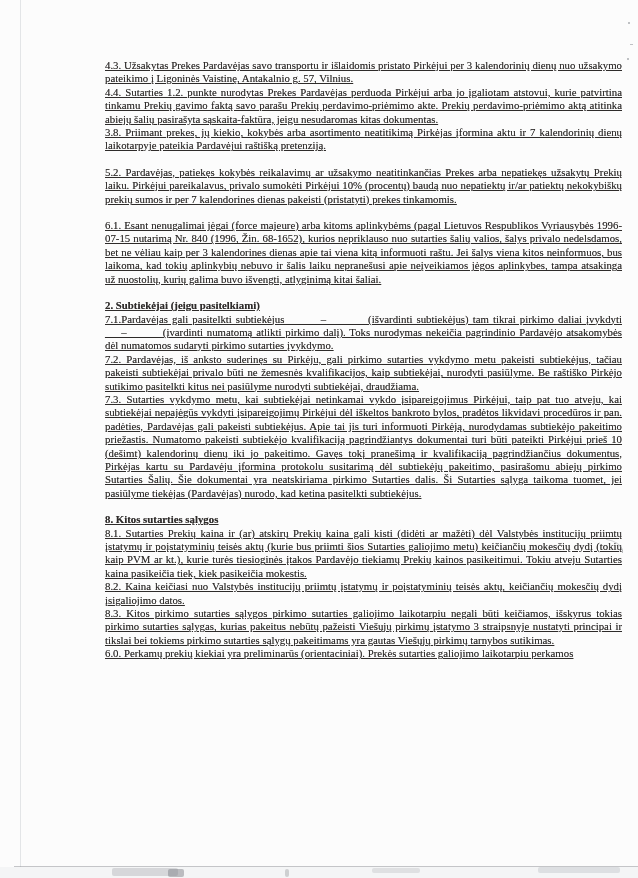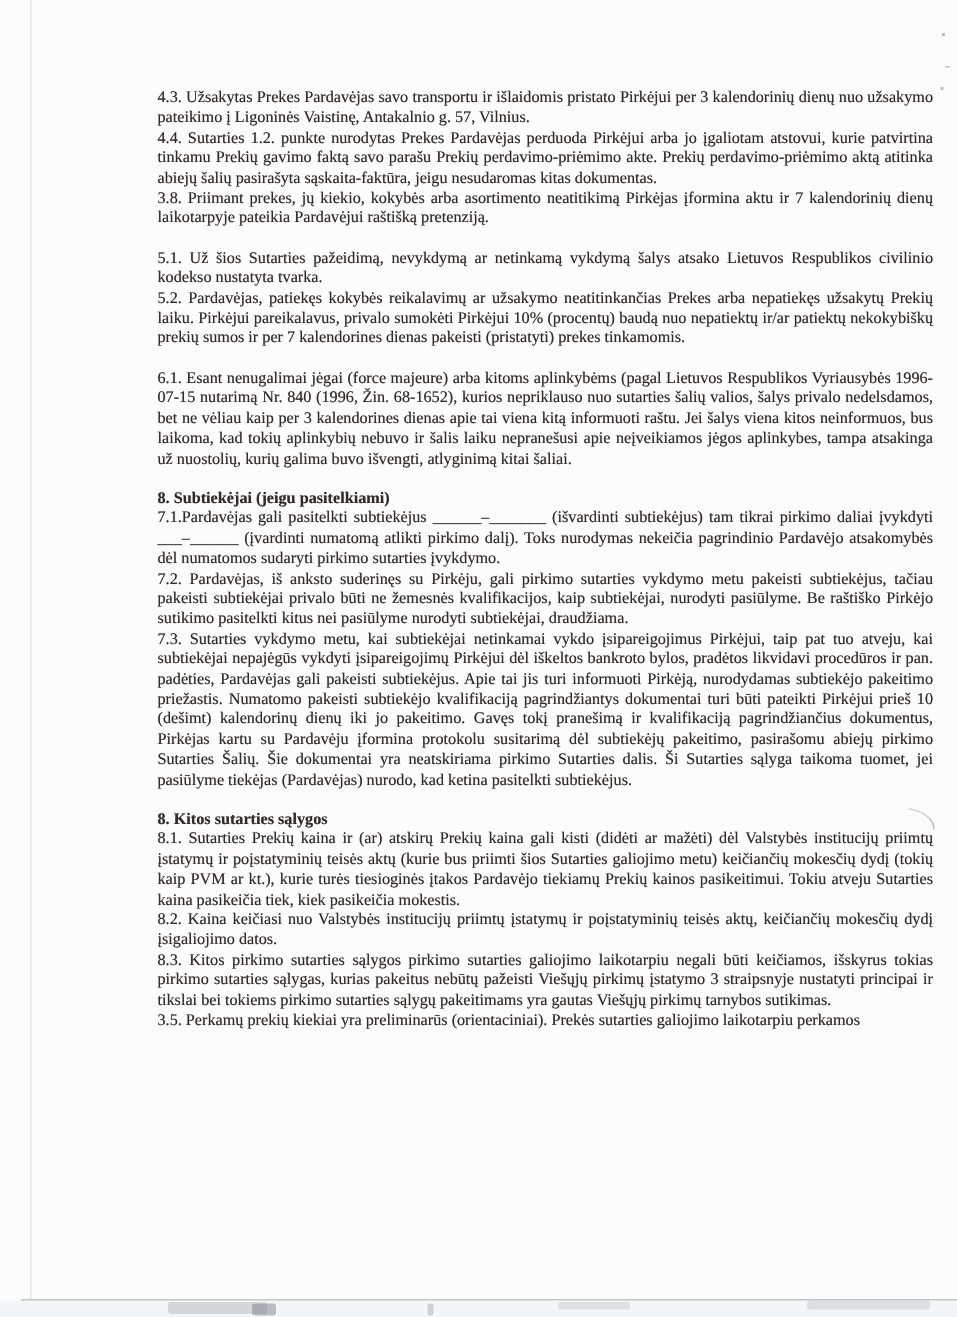--- a/index.html
+++ b/index.html
@@ -19,21 +19,21 @@
     position: absolute;
     left: 105px;
     top: 59px;
     width: 517px;
     color: #2e2b2a;
     font-size: 10.8px;
     line-height: 13.4px;
     text-align: justify;
     text-shadow: 0 0 0.45px rgba(46,43,42,0.55);
   }
-  .content section { margin: 0 0 13px 0; }
+  .content section { margin: 0 0 13px 0; text-decoration: underline; }
   .content section:last-child { margin-bottom: 0; }
   .content h2 {
     font-size: 10.8px;
     line-height: 13.4px;
     margin: 0;
     font-weight: bold;
   }
   .content p { margin: 0; }
 
   
@@ -74,41 +74,40 @@
 
   <div class="content">
 
     <section>
       <p>4.3. Užsakytas Prekes Pardavėjas savo transportu ir išlaidomis pristato Pirkėjui per 3 kalendorinių dienų nuo užsakymo pateikimo į Ligoninės Vaistinę, Antakalnio g. 57, Vilnius.</p>
       <p>4.4. Sutarties 1.2. punkte nurodytas Prekes Pardavėjas perduoda Pirkėjui arba jo įgaliotam atstovui, kurie patvirtina tinkamu Prekių gavimo faktą savo parašu Prekių perdavimo-priėmimo akte. Prekių perdavimo-priėmimo aktą atitinka abiejų šalių pasirašyta sąskaita-faktūra, jeigu nesudaromas kitas dokumentas.</p>
       <p>3.8. Priimant prekes, jų kiekio, kokybės arba asortimento neatitikimą Pirkėjas įformina aktu ir 7 kalendorinių dienų laikotarpyje pateikia Pardavėjui raštišką pretenziją.</p>
     </section>
 
     <section>
-      <p>5.1. Už šios Sutarties pažeidimą, nevykdymą ar netinkamą vykdymą šalys atsako Lietuvos Respublikos civilinio kodekso nustatyta tvarka.</p>
       <p>5.2. Pardavėjas, patiekęs kokybės reikalavimų ar užsakymo neatitinkančias Prekes arba nepatiekęs užsakytų Prekių laiku. Pirkėjui pareikalavus, privalo sumokėti Pirkėjui 10% (procentų) baudą nuo nepatiektų ir/ar patiektų nekokybiškų prekių sumos ir per 7 kalendorines dienas pakeisti (pristatyti) prekes tinkamomis.</p>
     </section>
 
     <section>
       <p>6.1. Esant nenugalimai jėgai (force majeure) arba kitoms aplinkybėms (pagal Lietuvos Respublikos Vyriausybės 1996-07-15 nutarimą Nr. 840 (1996, Žin. 68-1652), kurios nepriklauso nuo sutarties šalių valios, šalys privalo nedelsdamos, bet ne vėliau kaip per 3 kalendorines dienas apie tai viena kitą informuoti raštu. Jei šalys viena kitos neinformuos, bus laikoma, kad tokių aplinkybių nebuvo ir šalis laiku nepranešusi apie neįveikiamos jėgos aplinkybes, tampa atsakinga už nuostolių, kurių galima buvo išvengti, atlyginimą kitai šaliai.</p>
     </section>
 
     <section>
-      <h2>8. Subtiekėjai (jeigu pasitelkiami)</h2>
+      <h2>2. Subtiekėjai (jeigu pasitelkiami)</h2>
       <p>7.1.Pardavėjas gali pasitelkti subtiekėjus ______–_______ (išvardinti subtiekėjus) tam tikrai pirkimo daliai įvykdyti ___–______ (įvardinti numatomą atlikti pirkimo dalį). Toks nurodymas nekeičia pagrindinio Pardavėjo atsakomybės dėl numatomos sudaryti pirkimo sutarties įvykdymo.</p>
       <p>7.2. Pardavėjas, iš anksto suderinęs su Pirkėju, gali pirkimo sutarties vykdymo metu pakeisti subtiekėjus, tačiau pakeisti subtiekėjai privalo būti ne žemesnės kvalifikacijos, kaip subtiekėjai, nurodyti pasiūlyme. Be raštiško Pirkėjo sutikimo pasitelkti kitus nei pasiūlyme nurodyti subtiekėjai, draudžiama.</p>
       <p>7.3. Sutarties vykdymo metu, kai subtiekėjai netinkamai vykdo įsipareigojimus Pirkėjui, taip pat tuo atveju, kai subtiekėjai nepajėgūs vykdyti įsipareigojimų Pirkėjui dėl iškeltos bankroto bylos, pradėtos likvidavi procedūros ir pan. padėties, Pardavėjas gali pakeisti subtiekėjus. Apie tai jis turi informuoti Pirkėją, nurodydamas subtiekėjo pakeitimo priežastis. Numatomo pakeisti subtiekėjo kvalifikaciją pagrindžiantys dokumentai turi būti pateikti Pirkėjui prieš 10 (dešimt) kalendorinų dienų iki jo pakeitimo.  Gavęs tokį pranešimą ir kvalifikaciją pagrindžiančius dokumentus, Pirkėjas kartu su Pardavėju įformina protokolu susitarimą dėl subtiekėjų pakeitimo, pasirašomu abiejų pirkimo Sutarties Šalių. Šie dokumentai yra neatskiriama pirkimo Sutarties dalis. Ši Sutarties sąlyga taikoma tuomet, jei pasiūlyme tiekėjas (Pardavėjas) nurodo, kad ketina pasitelkti subtiekėjus.</p>
     </section>
 
     <section>
       <h2>8. Kitos sutarties sąlygos</h2>
       <p>8.1. Sutarties Prekių kaina ir (ar) atskirų Prekių kaina gali kisti (didėti ar mažėti) dėl Valstybės institucijų priimtų įstatymų ir poįstatyminių teisės aktų (kurie bus priimti šios Sutarties galiojimo metu) keičiančių mokesčių dydį (tokių kaip PVM ar kt.), kurie turės tiesioginės įtakos Pardavėjo tiekiamų Prekių kainos pasikeitimui. Tokiu atveju Sutarties kaina pasikeičia tiek, kiek pasikeičia mokestis.</p>
       <p>8.2. Kaina keičiasi nuo Valstybės institucijų priimtų įstatymų ir poįstatyminių teisės aktų, keičiančių mokesčių dydį įsigaliojimo datos.</p>
       <p>8.3. Kitos pirkimo sutarties sąlygos pirkimo sutarties galiojimo laikotarpiu negali būti keičiamos, išskyrus tokias pirkimo sutarties sąlygas, kurias pakeitus nebūtų pažeisti Viešųjų pirkimų įstatymo 3 straipsnyje nustatyti principai ir tikslai bei tokiems pirkimo sutarties sąlygų pakeitimams yra gautas Viešųjų pirkimų tarnybos sutikimas.</p>
-      <p>3.5. Perkamų prekių kiekiai yra preliminarūs (orientaciniai). Prekės sutarties galiojimo laikotarpiu perkamos</p>
+      <p>6.0. Perkamų prekių kiekiai yra preliminarūs (orientaciniai). Prekės sutarties galiojimo laikotarpiu perkamos</p>
     </section>
 
   </div>
 
   <div class="edge-left"></div>
   <div class="below-edge"></div>
   <div class="edge-bottom"></div>
   <div class="smudge sm1"></div>
   <div class="smudge sm2"></div>
   <div class="smudge sm3"></div>

